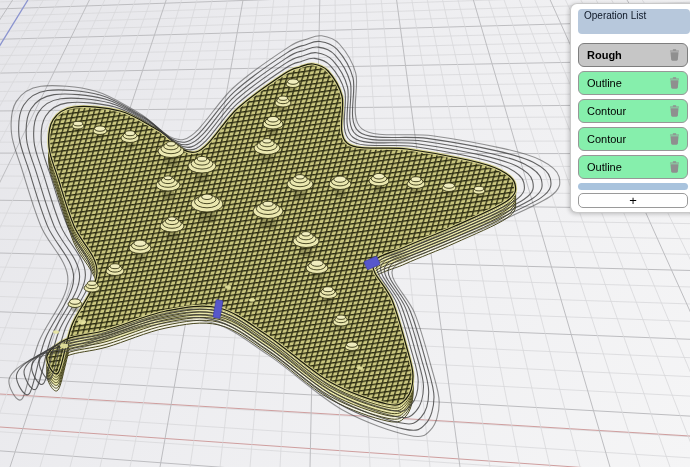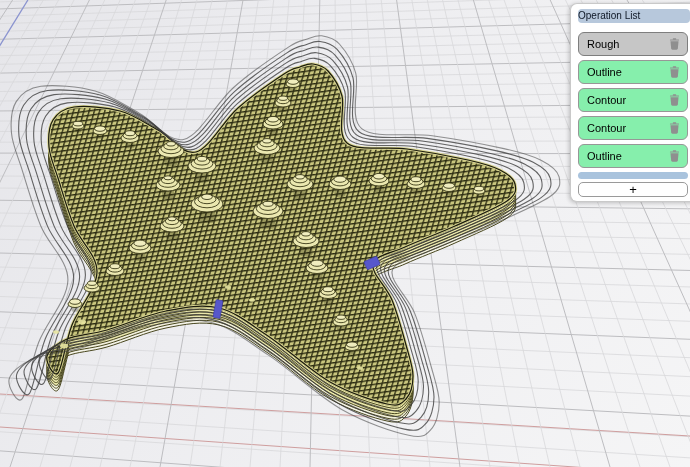--- a/index.html
+++ b/index.html
@@ -11,31 +11,31 @@
   }
   #scene{position:absolute;left:0;top:0;width:690px;height:467px;display:block;}
   
   .panel{
     position:absolute;left:570px;top:3px;width:126px;box-sizing:border-box;
     background:#ffffff;border:1px solid #c9c9c9;border-right:none;
     border-radius:7px 0 0 7px;box-shadow:-1px 1px 4px rgba(0,0,0,.22);
     padding:5px 0 4px 7px;z-index:5;
   }
   .panel-header{
-    width:112px;height:14px;box-sizing:border-box;border-radius:4px;
+    width:112px;height:25px;box-sizing:border-box;border-radius:4px;
     background:var(--hdr-bg,#b7c8dc);color:#0d1726;font-size:10px;line-height:13px;
-    margin:0 0 9px 0;
+    padding-left:6px;margin:0 0 9px 0;
   }
   .op-item{
     width:110px;height:24px;box-sizing:border-box;margin-bottom:4px;
     border:1px solid var(--item-border,#979797);border-radius:6px;background:#86efac;
     display:flex;align-items:center;justify-content:space-between;
     padding:0 7px 0 8px;font-size:11px;color:#000;cursor:default;
   }
-  .op-item.selected{background:var(--sel-bg,#c6c6c6);border-color:#7e7e7e;}
+  .op-item.selected{background:var(--sel-bg,#c6c6c6);border-color:#7e7e7e;font-weight:bold;}
   .trash-btn{background:none;border:none;padding:0;margin:0;display:flex;align-items:center;cursor:pointer;}
   .drop-bar{width:110px;height:7px;border-radius:3.5px;background:var(--bar-bg,#a9c3dd);margin:0 0 3px 0;}
   .add-btn{
     width:110px;height:15px;box-sizing:border-box;border:1px solid #9a9a9a;border-radius:5px;
     background:#fff;font-family:inherit;font-size:13px;line-height:11px;text-align:center;
     padding:0;color:#000;cursor:pointer;display:block;
   }
 </style>
 </head>
 <body>

